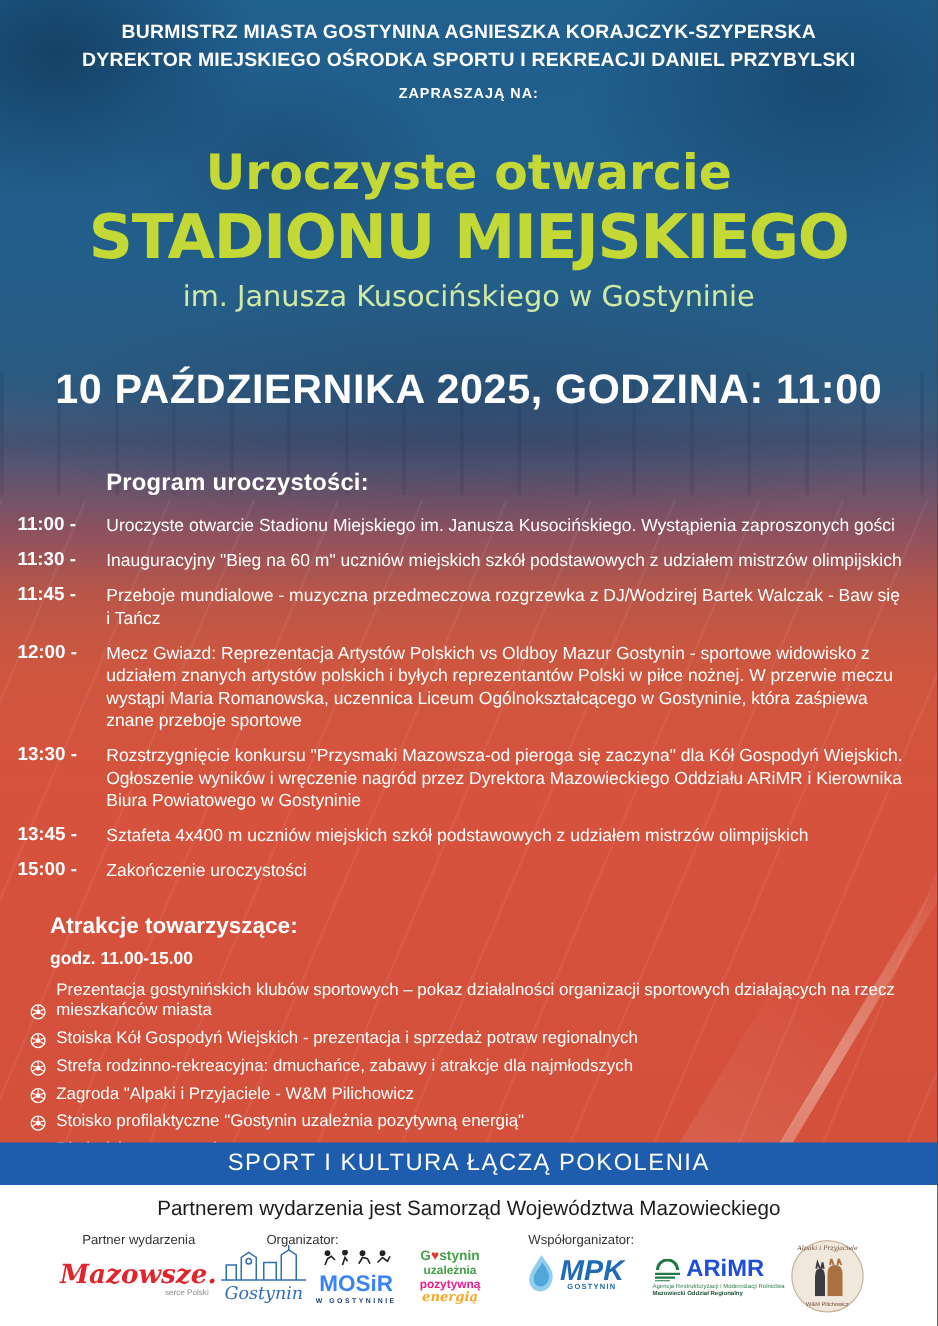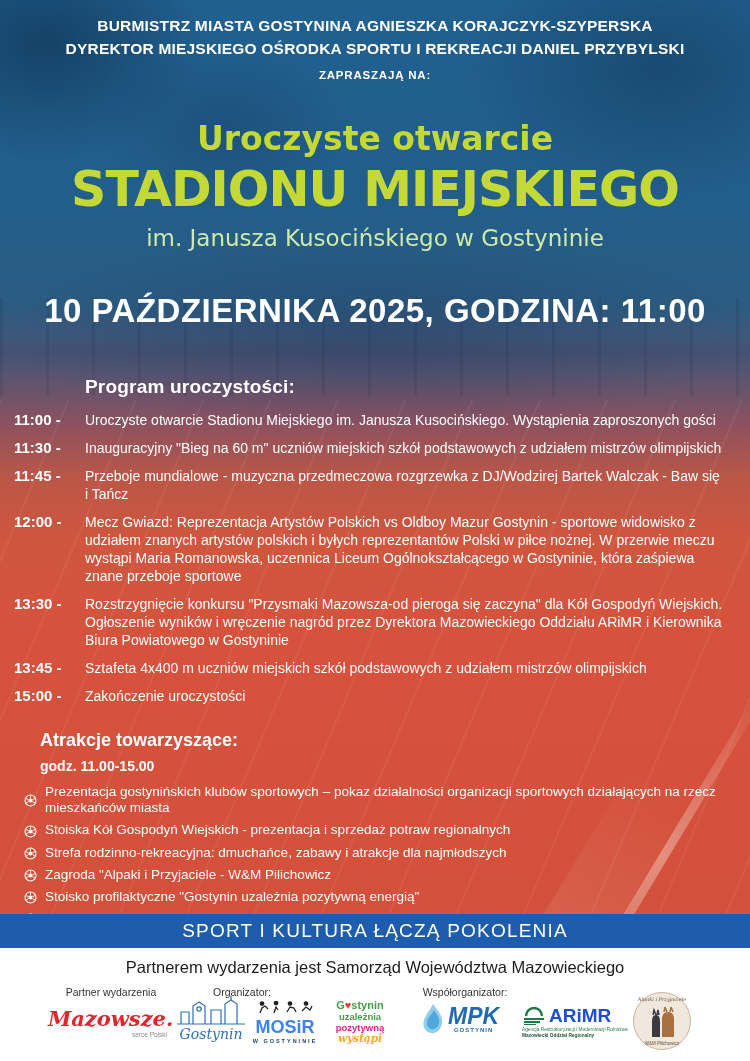--- a/index.html
+++ b/index.html
@@ -28,38 +28,38 @@
   .s1{left:648px;top:660px;width:9px;height:430px;transform:rotate(31deg);
     background:linear-gradient(rgba(255,255,255,0), rgba(255,245,235,.38) 45%, rgba(255,255,255,.04));}
   .s2{left:540px;top:760px;width:70px;height:340px;transform:rotate(31deg);opacity:.10;
     background:linear-gradient(rgba(255,255,255,0), #fff 55%, rgba(255,255,255,0));}
   
   .hdr{position:absolute;top:14px;left:0;right:0;text-align:center;color:#fff;}
   .hdr-line{font-size:15.5px;font-weight:700;line-height:23px;letter-spacing:.2px;text-transform:uppercase;}
   .hdr-invite{font-size:11.5px;font-weight:700;letter-spacing:.8px;margin-top:9px;}
   
   .title-wrap{position:absolute;top:116px;left:0;right:0;text-align:center;}
-  .t1{font-family:"DejaVu Sans",sans-serif;font-weight:700;font-size:33px;line-height:46px;color:#c4d935;}
+  .t1{font-family:"DejaVu Sans",sans-serif;font-weight:700;font-size:39px;line-height:46px;color:#c4d935;}
   .t2{font-family:"DejaVu Sans",sans-serif;font-weight:700;font-size:49px;line-height:56px;letter-spacing:-1px;color:#c4d935;}
   .t3{font-family:"DejaVu Sans",sans-serif;font-weight:400;font-size:23px;margin-top:7px;color:#cfeaa5;}
   .date-line{position:absolute;top:292px;left:0;right:0;text-align:center;
     font-size:33px;font-weight:700;letter-spacing:.5px;color:#fff;}
   
   .program{position:absolute;top:376px;left:0;right:0;color:#fff;}
   .prog-heading{margin-left:85px;font-size:19px;font-weight:700;letter-spacing:.2px;}
   .prog-list{margin-top:13px;display:flex;flex-direction:column;gap:10px;}
   .prog-item{display:flex;align-items:flex-start;}
   .pi-time{width:71px;padding-left:14px;flex:none;font-size:15px;font-weight:700;line-height:18px;}
   .pi-text{flex:1;padding-right:25px;font-size:14px;line-height:18px;}
   
   .attr{position:absolute;top:730px;left:0;right:0;color:#fff;}
   .attr-heading{margin-left:40px;font-size:18px;font-weight:700;}
   .attr-hours{margin-left:40px;margin-top:7px;font-size:14px;font-weight:700;}
   .attr-list{margin-top:10px;display:flex;flex-direction:column;gap:6px;}
-  .attr-item{display:flex;align-items:center;margin-left:24px;}
+  .attr-item{display:flex;align-items:flex-end;margin-left:24px;}
   .ball{flex:none;width:13px;height:13px;margin:1px 8px 0 0;}
   .ai-text{font-size:13.5px;line-height:16.2px;}
   
   .banner{position:absolute;top:914px;left:0;right:0;height:34px;background:#1e5dad;
     display:flex;align-items:center;justify-content:center;
     color:#fff;font-size:19px;font-weight:400;letter-spacing:1.2px;}
   
   .footer{position:absolute;top:948px;left:0;right:0;bottom:0;background:#fff;color:#1c1c1c;}
   .partner-line{position:absolute;top:10px;left:0;right:0;text-align:center;font-size:16.5px;}
   .flabel{position:absolute;top:38px;font-size:10.5px;color:#333;text-align:center;}
@@ -258,21 +258,21 @@
         </g>
       </svg>
       <div class="mosir-word">MOSiR</div>
       <div class="mosir-sub">W GOSTYNINIE</div>
     </div>
 
     <div class="logo lg-ene">
       <div class="ene1"><span>G</span><span class="ene-heart">♥</span><span>stynin</span></div>
       <div class="ene2">uzależnia</div>
       <div class="ene3">pozytywną</div>
-      <div class="ene4">wystąpi</div>
+      <div class="ene4">energią</div>
     </div>
 
     <div class="logo lg-mpk">
       <svg width="26" height="34" viewBox="0 0 26 34">
         <path d="M13 2 C18 9 23 14 22 21 C21 28 16 32 11 31 C5 30 2 24 4 18 C6 12 10 8 13 2 Z" fill="#7fc4e8" opacity=".85"></path>
         <path d="M14 8 C17 13 20 16 19 21 C18 26 14 28 11 27 C7 26 6 21 8 17 C10 13 12 12 14 8 Z" fill="#3f9fd8" opacity=".8"></path>
       </svg>
       <div class="mpk-text">
         <div class="mpk-word">MPK</div>
         <div class="mpk-sub">GOSTYNIN</div>

